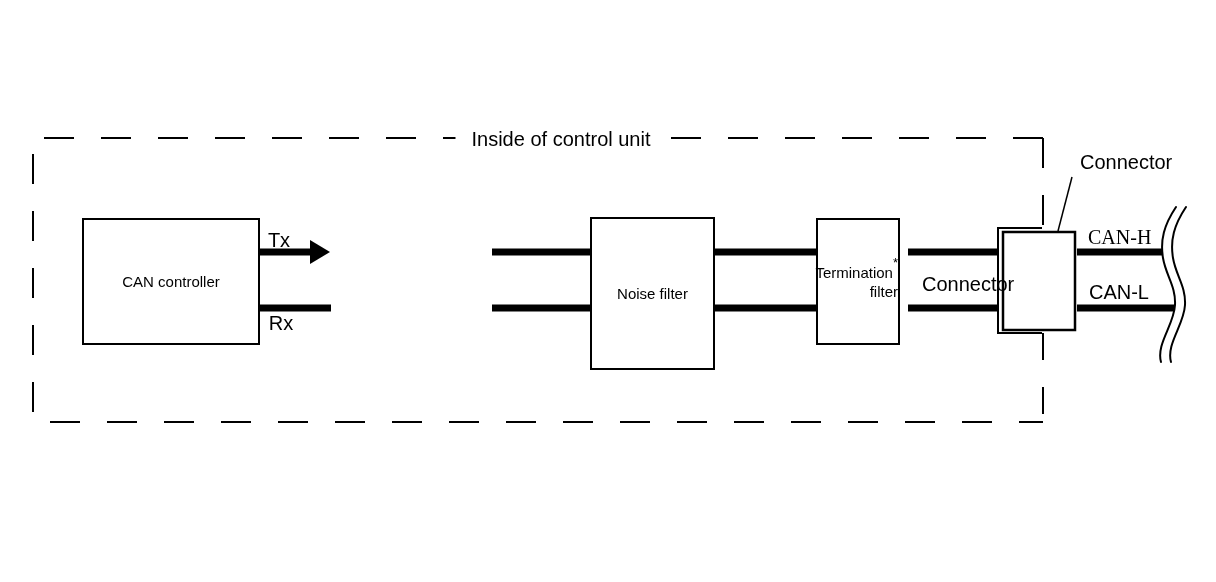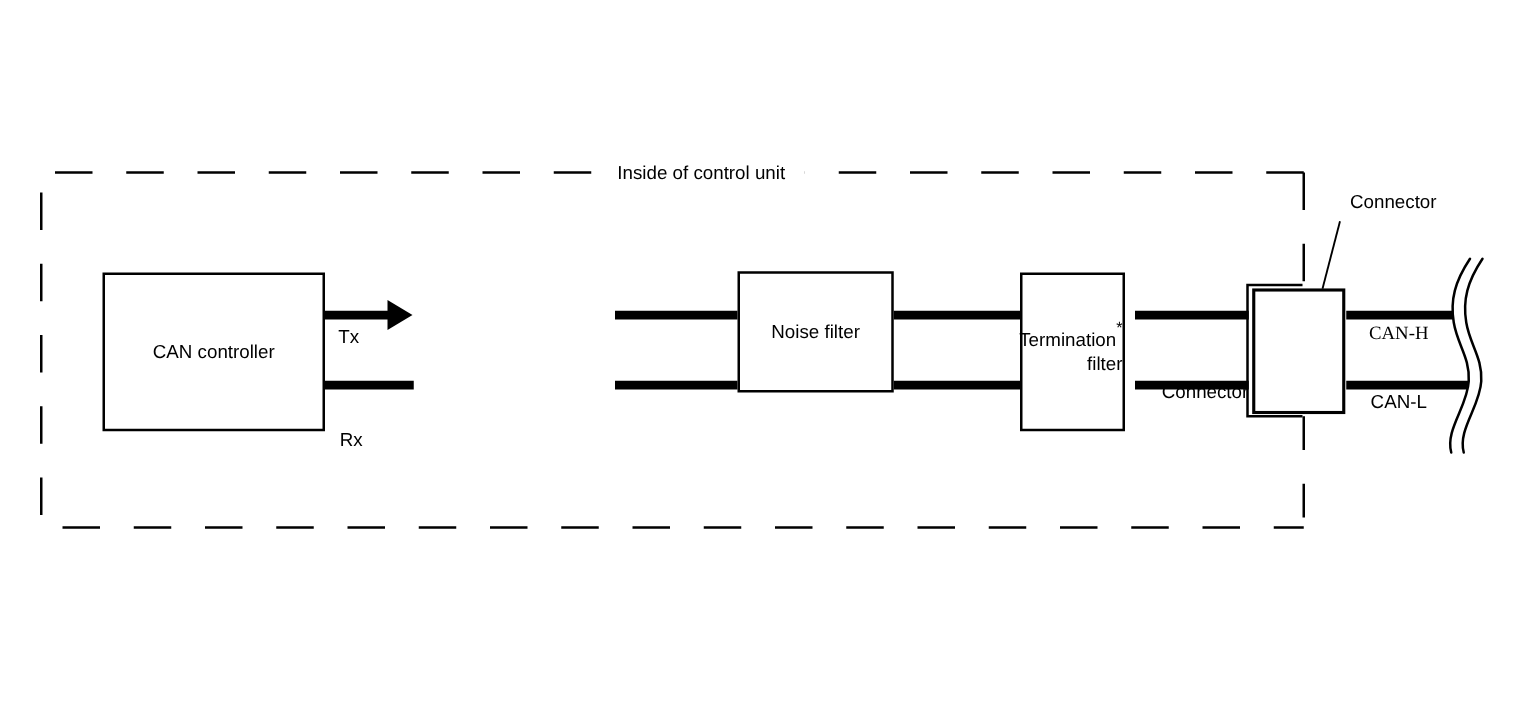--- a/index.html
+++ b/index.html
@@ -30,28 +30,27 @@
     align-items: center;
     justify-content: center;
     font-size: 15px;
     color: #000000;
     text-align: center;
     line-height: 19px;
     white-space: nowrap;
   }
   .lbl {
     position: absolute;
-    font-size: 15px;
+    font-size: 20px;
     color: #000000;
     white-space: nowrap;
     line-height: 18px;
   }
   .lbl.center {
     text-align: center;
-    margin-top: 30px;
   }
   .title-lbl {
     background: #ffffff;
     padding: 0 16px;
     transform: translateX(-50%);
   }
   .sup-star {
     font-size: 13px;
     position: relative;
     top: -5px;
@@ -99,21 +98,21 @@
     <path d="M 1042 228 H 998 V 333 H 1042" fill="none" stroke="#000000" stroke-width="2"></path>
     <rect x="1003" y="232" width="72" height="98" fill="#ffffff" stroke="#000000" stroke-width="2.5"></rect>
     <line x1="1072" y1="177" x2="1058" y2="231" stroke="#000000" stroke-width="1.5"></line>
   </svg>
 
   <div class="box" style="left:82px; top:218px; width:178px; height:127px;">
     <span>CAN controller</span>
   </div>
 
 
-  <div class="box" style="left:590px; top:217px; width:125px; height:97px;">
+  <div class="box" style="left:590px; top:217px; width:125px; height:153px;">
     <span>Noise filter</span>
   </div>
 
   <div class="box" style="left:816px; top:218px; width:84px; height:127px;align-items:flex-end;">
     <span><span>Termination</span><sup class="sup-star">*</sup></span>
     <span>filter</span>
   </div>
 
   <span class="lbl title-lbl" style="left:561px; top:130px;">Inside of control unit</span>
 

